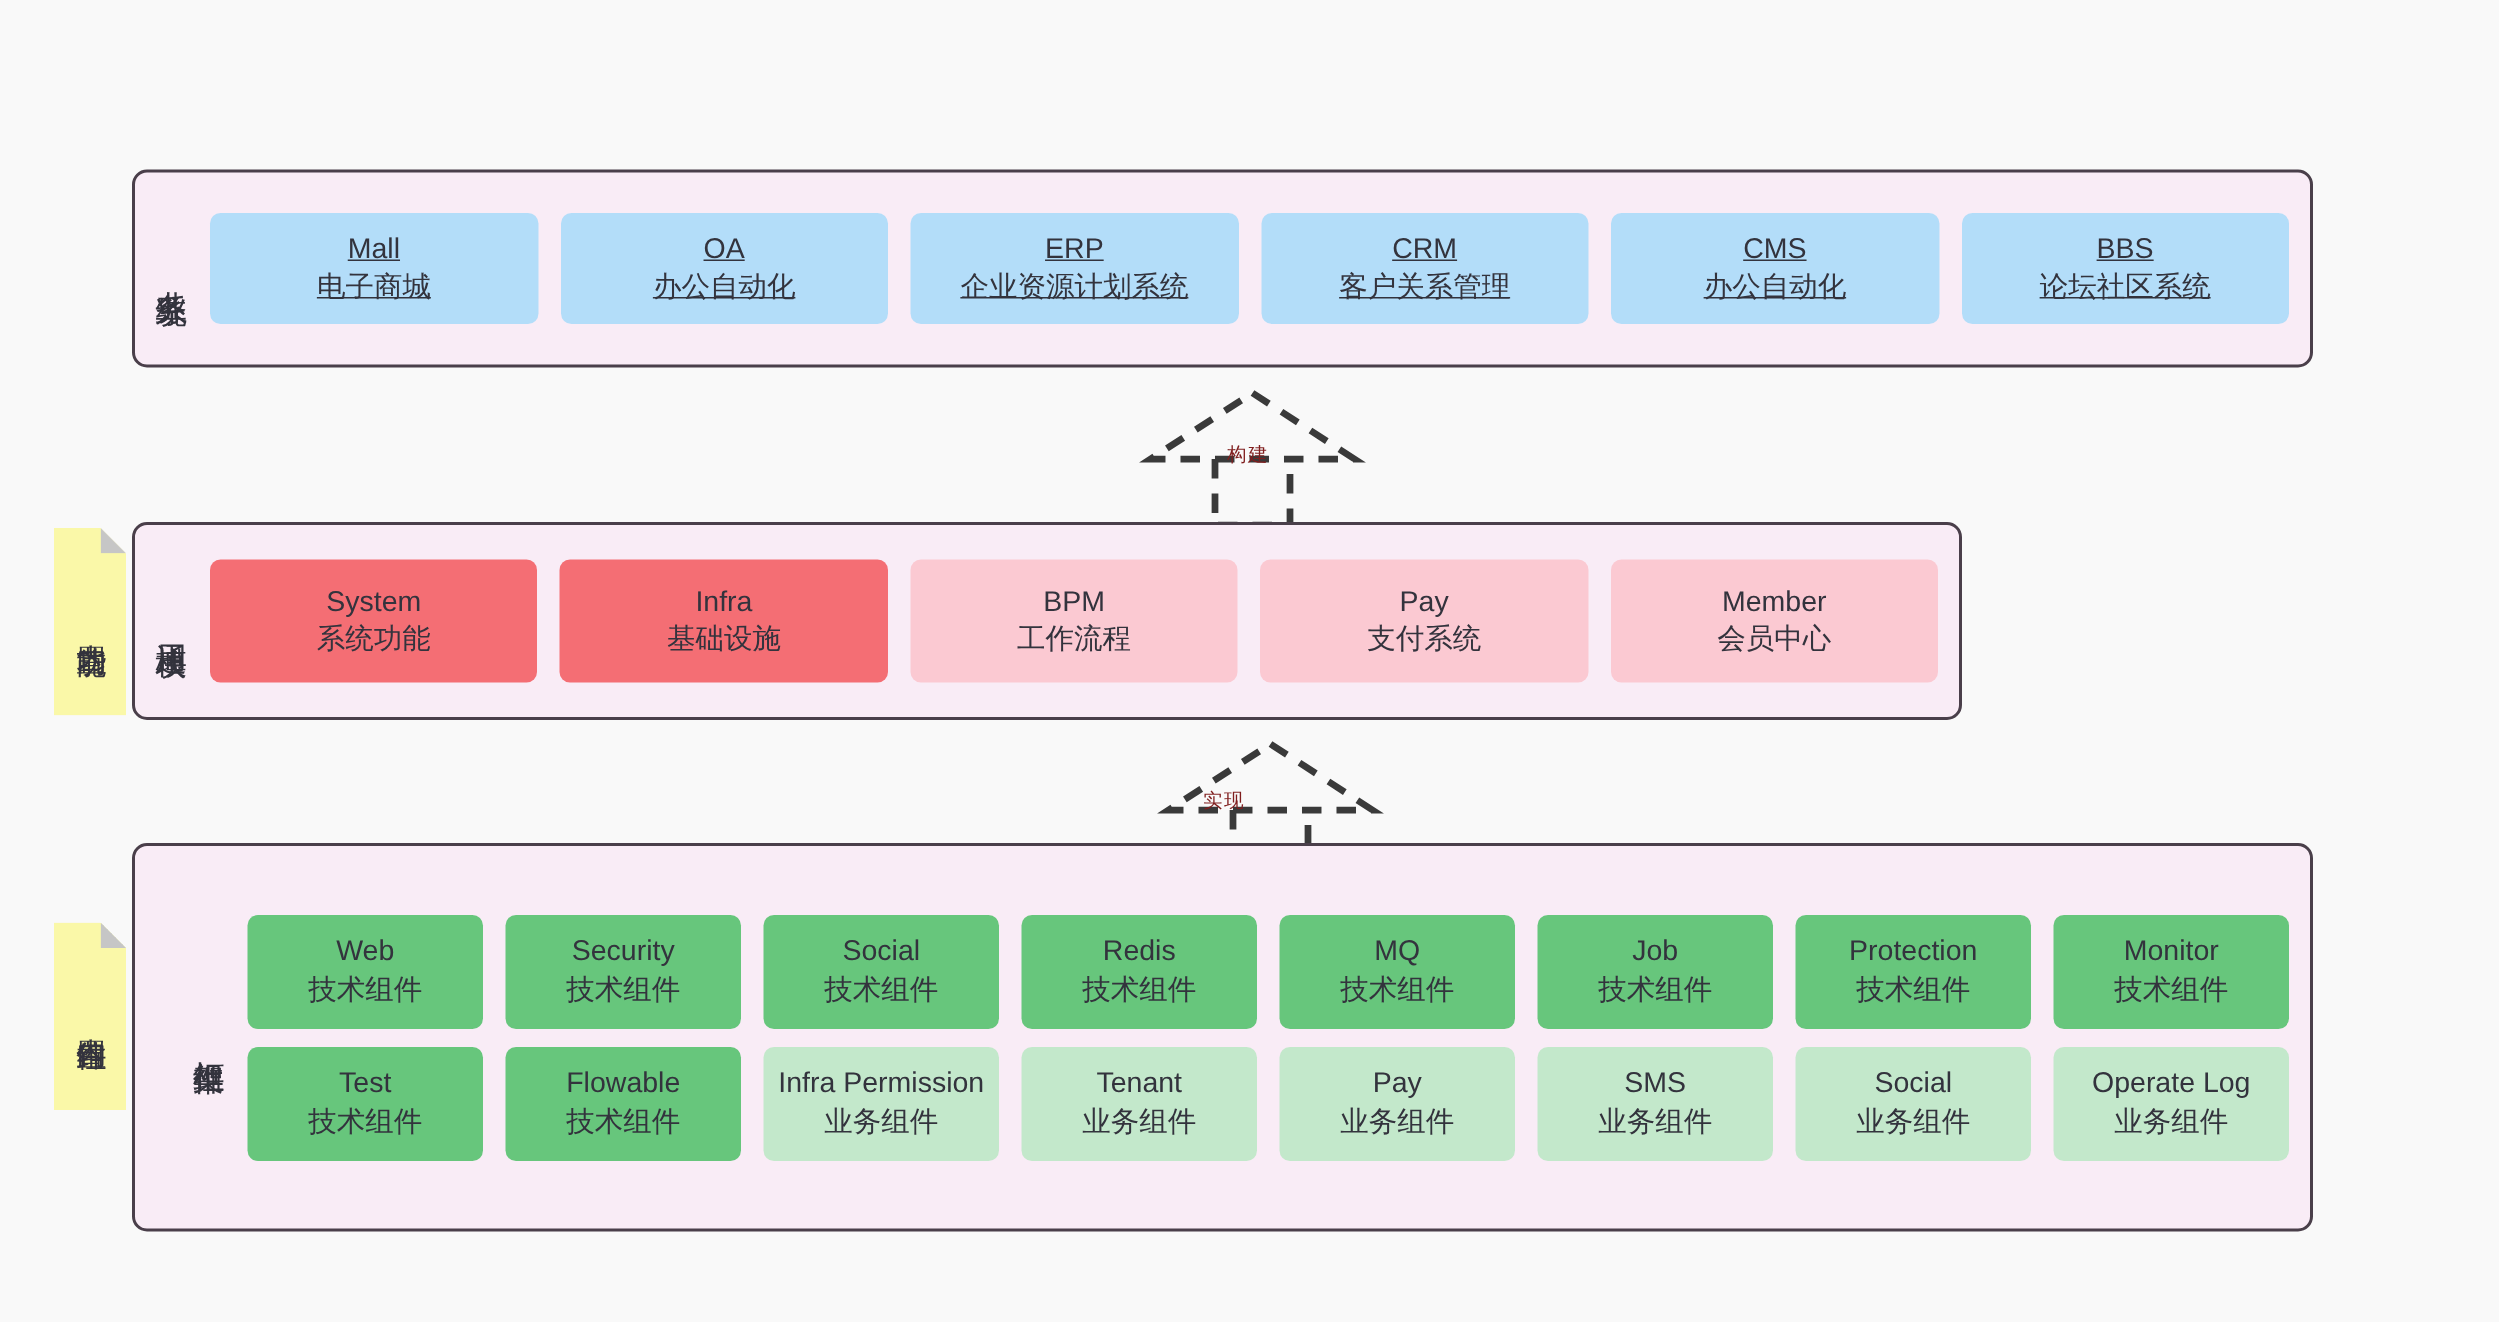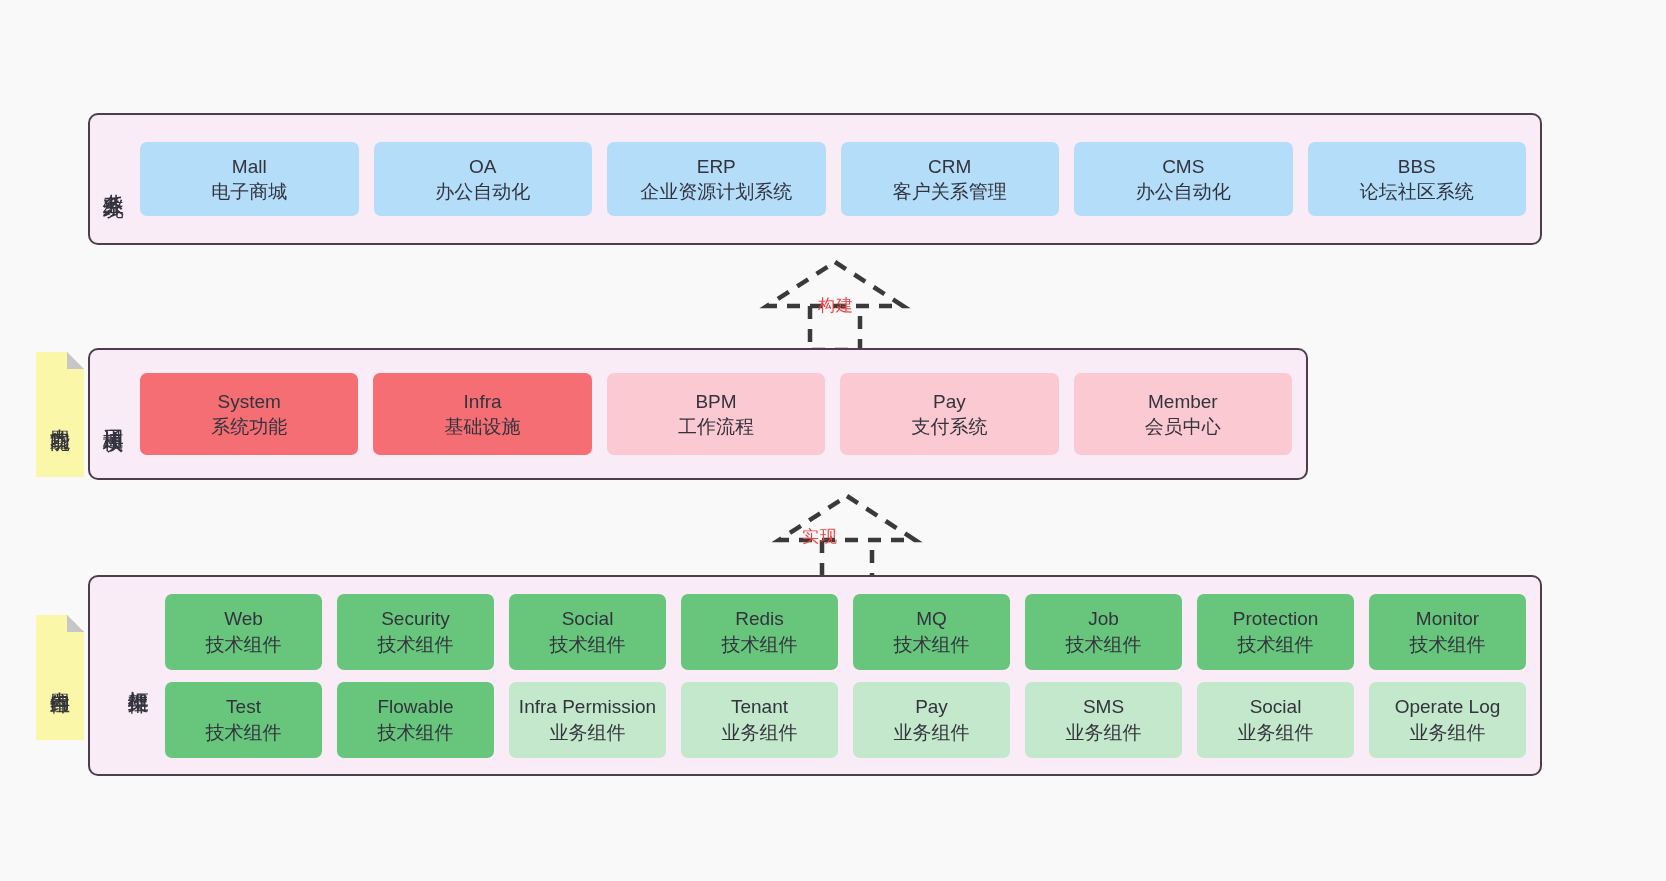--- a/index.html
+++ b/index.html
@@ -72,30 +72,30 @@
     text-align: center;
     font-size: 19px;
     line-height: 1.32;
     color: #33333D;
     padding: 4px 6px;
     box-sizing: border-box;
   }
   .card .en { white-space: normal; }
   .card .cn { white-space: nowrap; }
 
-  .blue   { background: #B3DDF9; }
+  .blue   { background: #B3DDF9; text-decoration: underline; }
   .red    { background: #F46E74; }
   .pink   { background: #FBC9D2; }
   .green  { background: #67C67C; }
   .mint   { background: #C3E8CB; }
 
   
   #layer-business { left: 88px;  top: 113px; width: 1454px; height: 132px; }
   #layer-common   { left: 88px;  top: 348px; width: 1220px; height: 132px; }
-  #layer-framework{ left: 88px;  top: 575px; width: 1454px; height: 201px; padding-left: 25px; }
+  #layer-framework{ left: 88px;  top: 562px; width: 1454px; height: 259px; padding-left: 25px; }
 
   #layer-business .card   { height: 74px; }
   #layer-common   .card   { height: 82px; }
   #layer-framework .card  { height: 76px; }
 
   
   .note {
     position: absolute;
     box-sizing: border-box;
     width: 48px;
@@ -139,22 +139,22 @@
   .arrow {
     position: absolute;
     width: 150px;
     height: 92px;
   }
   #arrow-build   { left: 760px; top: 258px; }
   #arrow-impl    { left: 772px; top: 492px; }
   .arrow svg { display: block; overflow: visible; }
   .arrow-label {
     position: absolute;
-    font-size: 17px;
-    color: #ef4444;
+    font-size: 13px;
+    color: #7f1d1d;
     white-space: nowrap;
     letter-spacing: 1px;
   }
   #label-build { left: 818px; top: 294px; }
   #label-impl  { left: 802px; top: 525px; }
 </style>
 </head>
 <body>
 
 <div class="layer" id="layer-business">

